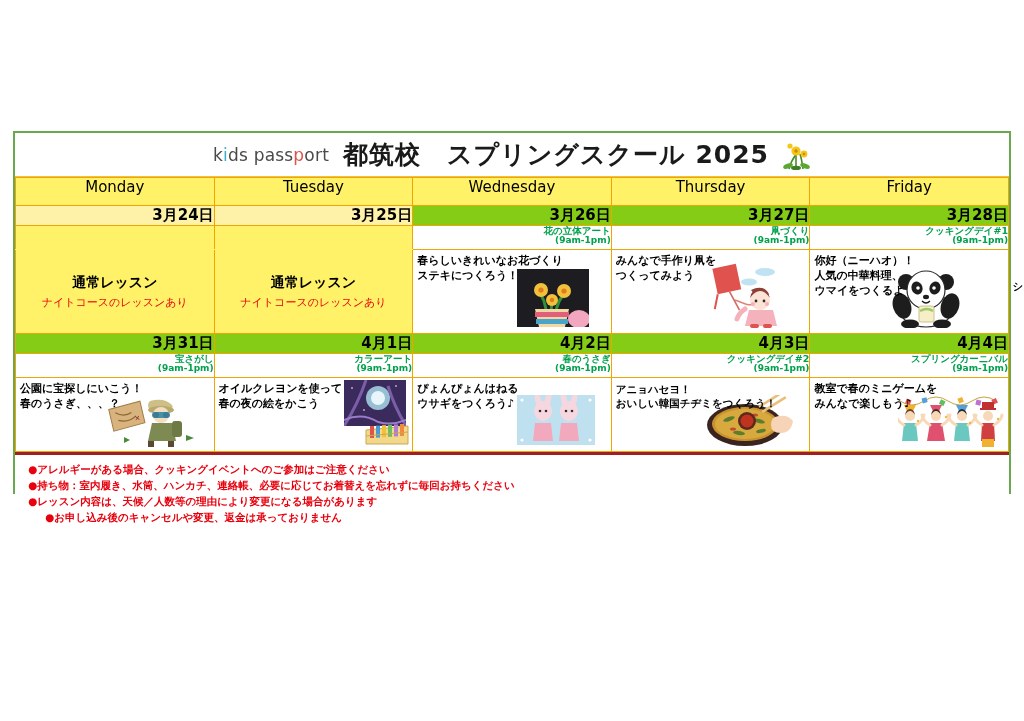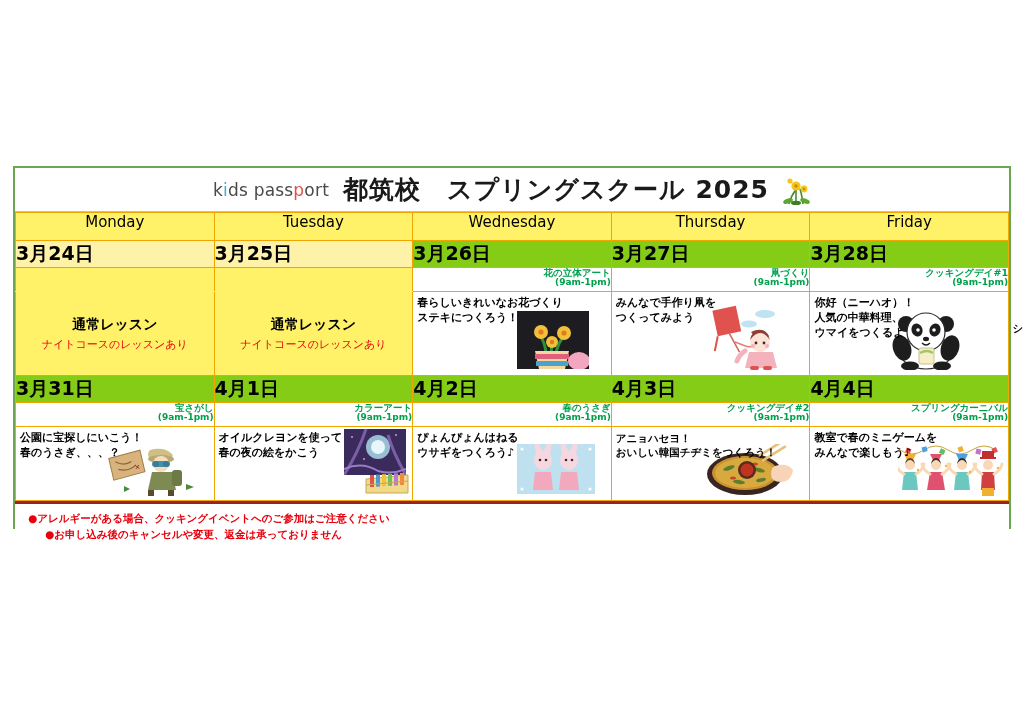--- a/index.html
+++ b/index.html
@@ -11,21 +11,20 @@
   }
   .page{position:relative;width:1024px;height:721px;}
 
   .flyer{
     position:absolute;
     left:13px; top:131px;
     width:998px; height:363px;
     border:2px solid #6aa84f;
     box-sizing:border-box;
     background:#ffffff;
-    margin-top:35px;
   }
 
   
   .titlebar{
     height:44px;
     display:flex;align-items:center;justify-content:center;
     gap:14px;
     background:#ffffff;
     border-bottom:1px solid #f0c040;
     box-sizing:border-box;
@@ -67,25 +66,25 @@
     height:28px;
     font-family:"DejaVu Sans",sans-serif;
     font-weight:normal;
     font-size:15px;
     color:#000;
     text-align:center;
     vertical-align:middle;
   }
   .daterow td{
     height:17px;
-    text-align:left;
+    text-align:right;
     vertical-align:middle;
     font-family:"DejaVu Sans",sans-serif;
     font-weight:bold;
-    font-size:19px;
+    font-size:15px;
     color:#000;
   }
   .daterow td.tint-light{background:#fdf2a8;}
   .daterow td.tint-deep{background:#84cc16;}
 
   
   .evtrow td{
     height:24px;
     background:#ffffff;
     text-align:right;
@@ -556,17 +555,19 @@
               </svg>
             </span>
           </td>
         </tr>
       </tbody>
     </table>
 
     <div class="sep"></div>
     <div class="notes">
       <div class="note">●アレルギーがある場合、クッキングイベントへのご参加はご注意ください</div>
+      <div class="note">●持ち物：室内履き、水筒、ハンカチ、連絡帳、必要に応じてお着替えを忘れずに毎回お持ちください</div>
+      <div class="note">●レッスン内容は、天候／人数等の理由により変更になる場合があります</div>
       <div class="note indent">●お申し込み後のキャンセルや変更、返金は承っておりません</div>
     </div>
 
   </div>
 </div>
 
 </body></html>

